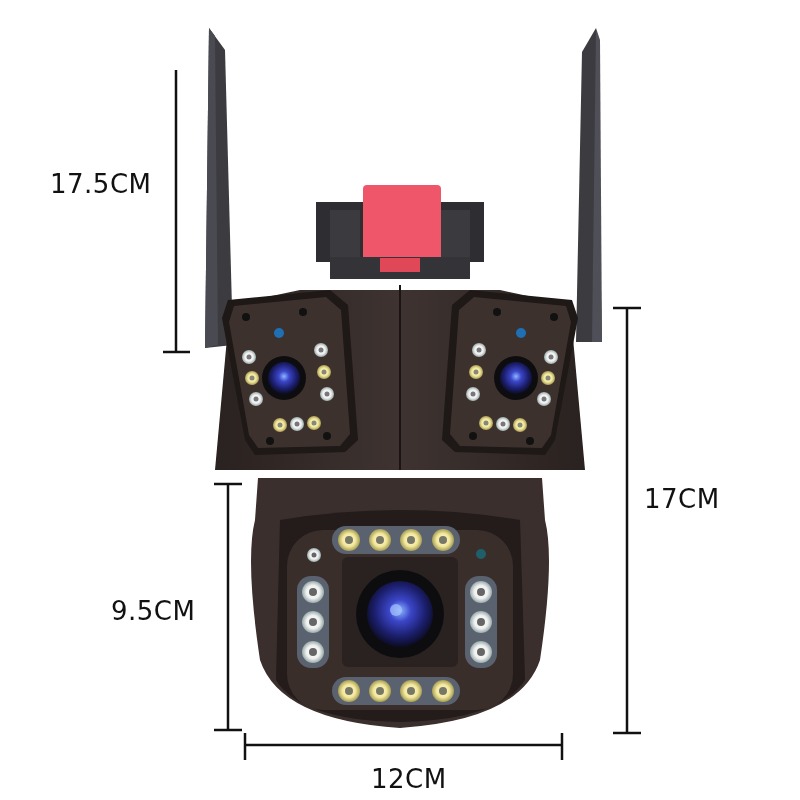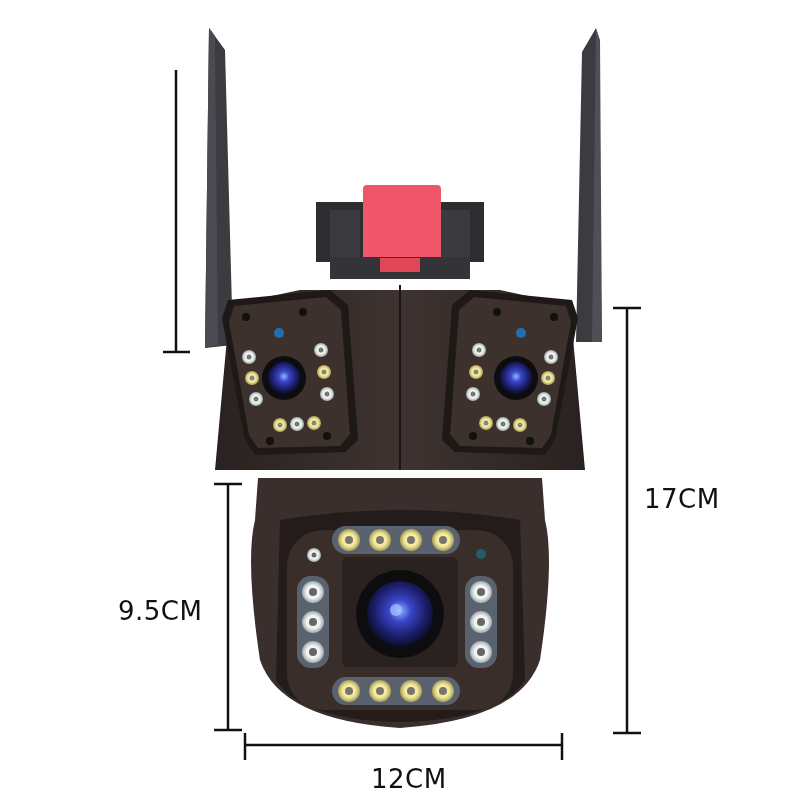--- a/index.html
+++ b/index.html
@@ -188,17 +188,18 @@
     <line x1="214" y1="484" x2="242" y2="484"></line>
     <line x1="214" y1="730" x2="242" y2="730"></line>
   </g>
   <g stroke="#111" stroke-width="2.5" fill="none">
     <line x1="245" y1="745" x2="562" y2="745"></line>
     <line x1="245" y1="733" x2="245" y2="760"></line>
     <line x1="562" y1="733" x2="562" y2="760"></line>
   </g>
 </svg>
 
+<div class="dim-label" style="left:50px;top:169px;">17.5CM</div>
 <div class="dim-label" style="left:644px;top:484px;">17CM</div>
-<div class="dim-label" style="left:118px;top:596px;">9.5CM</div>
+<div class="dim-label" style="left:111px;top:596px;">9.5CM</div>
 <div class="dim-label" style="left:371px;top:764px;">12CM</div>
 
 </div>
 
 </body></html>

